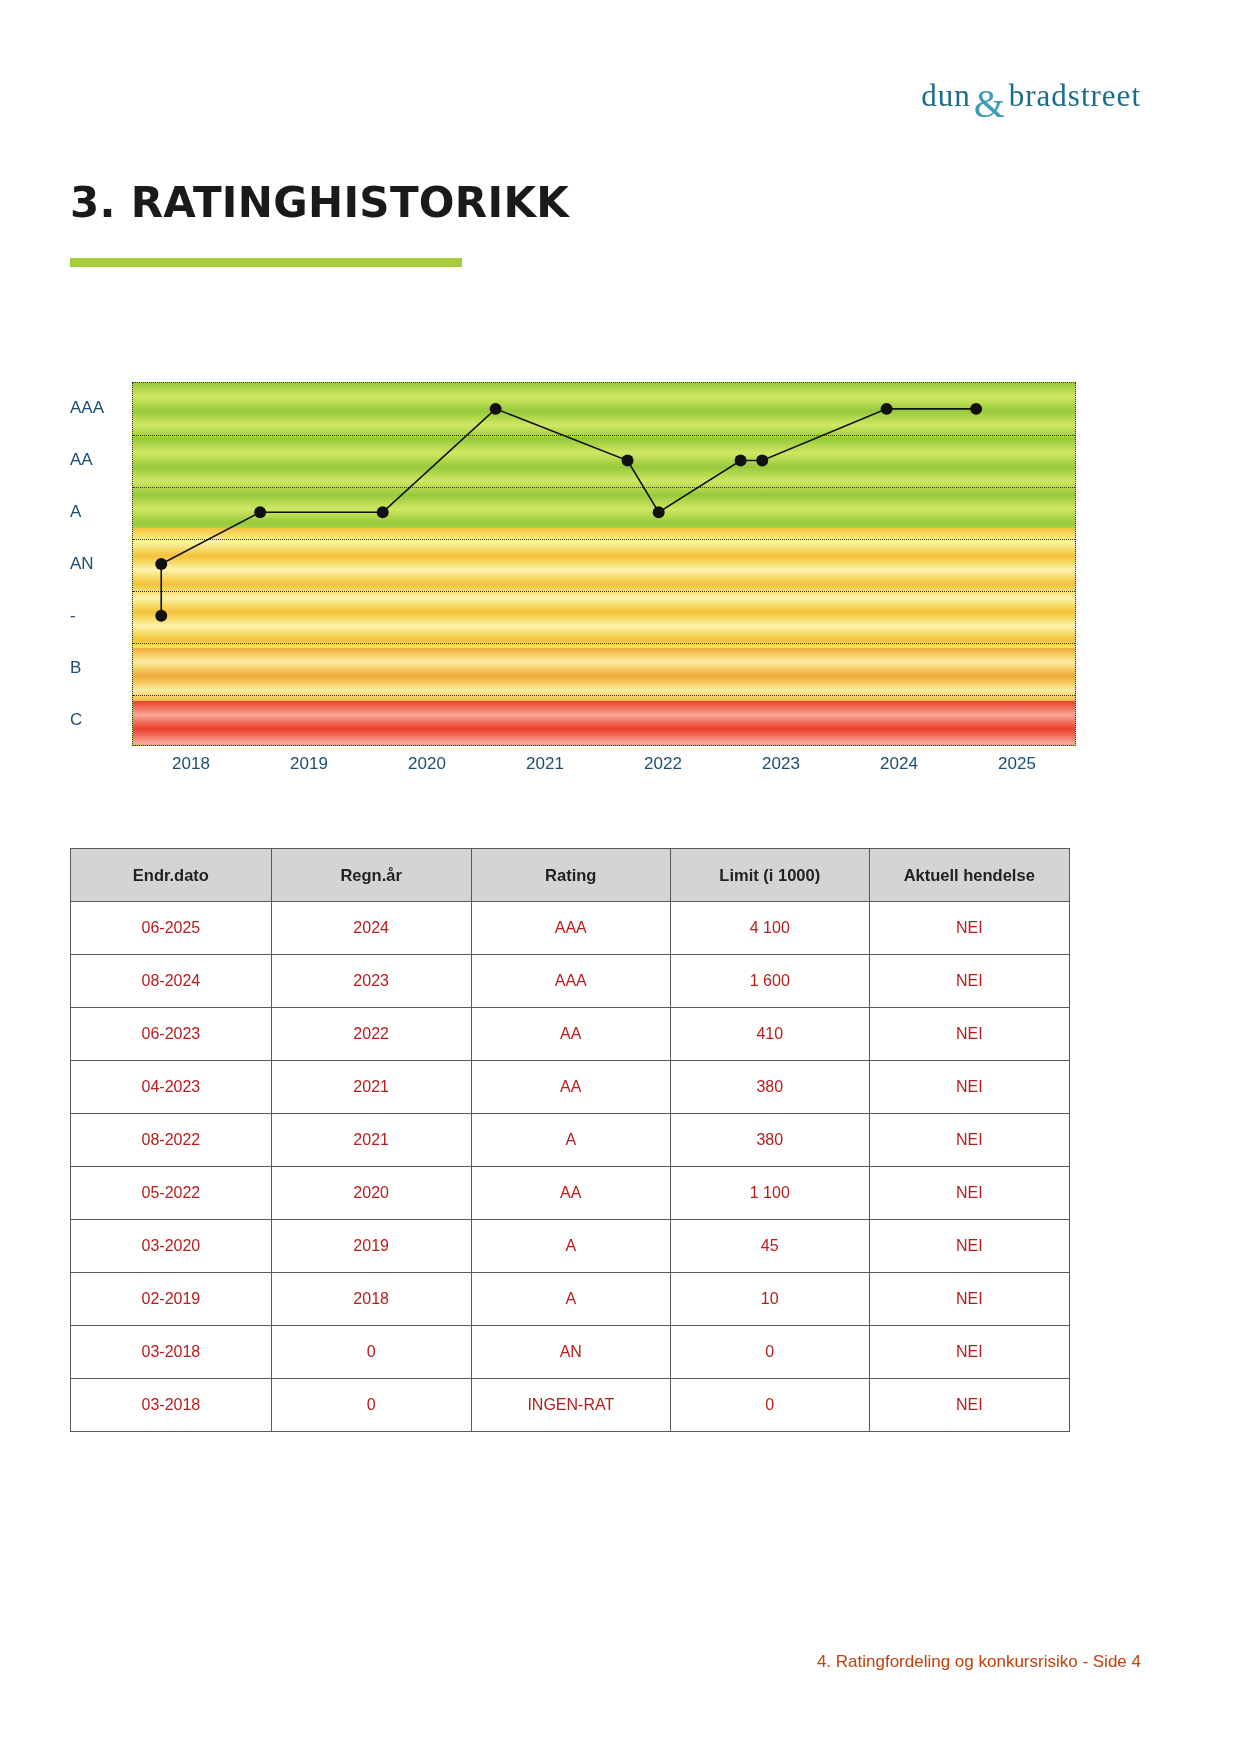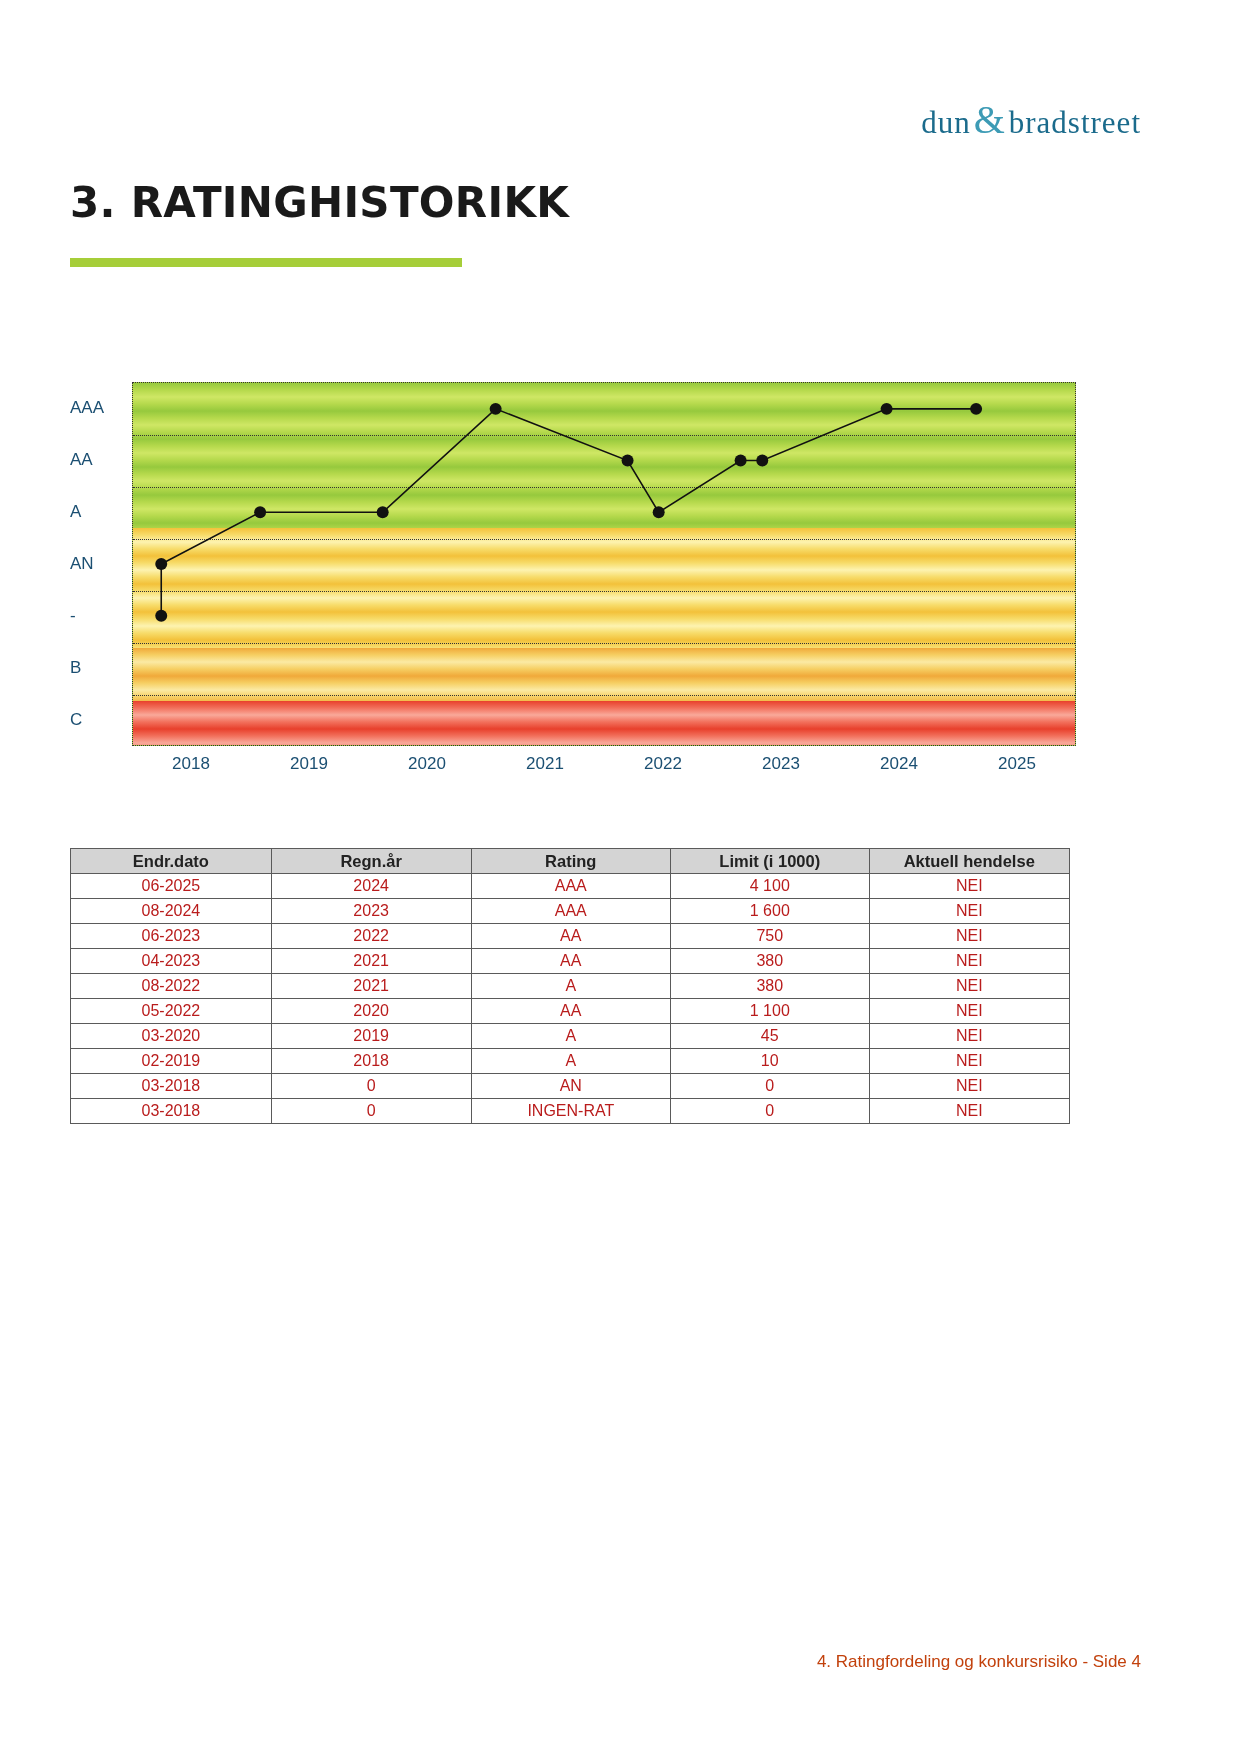--- a/index.html
+++ b/index.html
@@ -12,24 +12,24 @@
     height: 1754px;
     position: relative;
     font-family: "Liberation Sans", sans-serif;
     color: #222;
     overflow: hidden;
   }
 
   
   .logo {
     position: absolute;
-    top: 94px;
+    top: 78px;
     right: 100px;
     display: flex;
-    align-items: flex-end;
+    align-items: flex-start;
     font-family: "Liberation Serif", serif;
     font-size: 31px;
     letter-spacing: 1px;
     color: #1b6b8c;
     white-space: nowrap;
   }
   .logo .amp {
     font-family: "Liberation Serif", serif;
     font-size: 40px;
     color: #3d9bb5;
@@ -137,21 +137,21 @@
     position: absolute;
     top: 848px;
     left: 70px;
     width: 1000px;
     border-collapse: collapse;
     font-size: 16px;
   }
   .tbl th, .tbl td {
     border: 1px solid #5a5a5a;
     text-align: center;
-    padding: 2px 4px;
+    padding: 16px 4px;
     height: 20px;
   }
   .tbl th {
     background: #d4d4d4;
     font-weight: bold;
     font-size: 16.5px;
   }
   .tbl td {
     font-size: 16px;
     color: #b91c1c;
@@ -255,21 +255,21 @@
         <td class="col1">08-2024</td>
         <td class="col2">2023</td>
         <td class="col3">AAA</td>
         <td class="col4">1 600</td>
         <td class="col5">NEI</td>
       </tr>
       <tr>
         <td class="col1">06-2023</td>
         <td class="col2">2022</td>
         <td class="col3">AA</td>
-        <td class="col4">750</td>
+        <td class="col4">410</td>
         <td class="col5">NEI</td>
       </tr>
       <tr>
         <td class="col1">04-2023</td>
         <td class="col2">2021</td>
         <td class="col3">AA</td>
         <td class="col4">380</td>
         <td class="col5">NEI</td>
       </tr>
       <tr>

